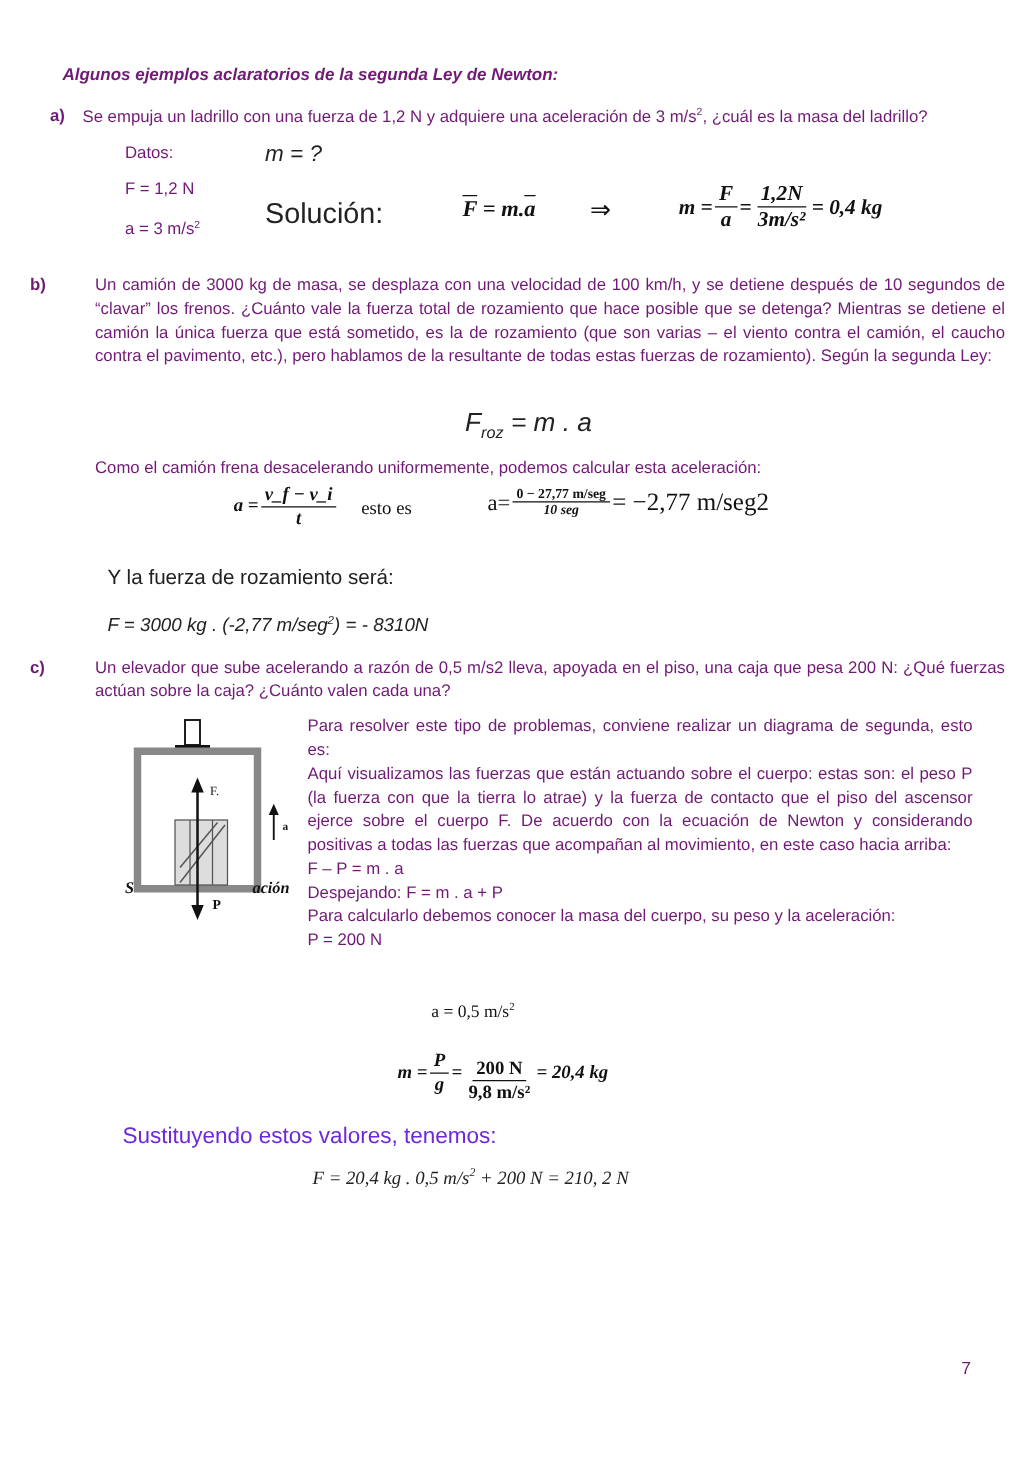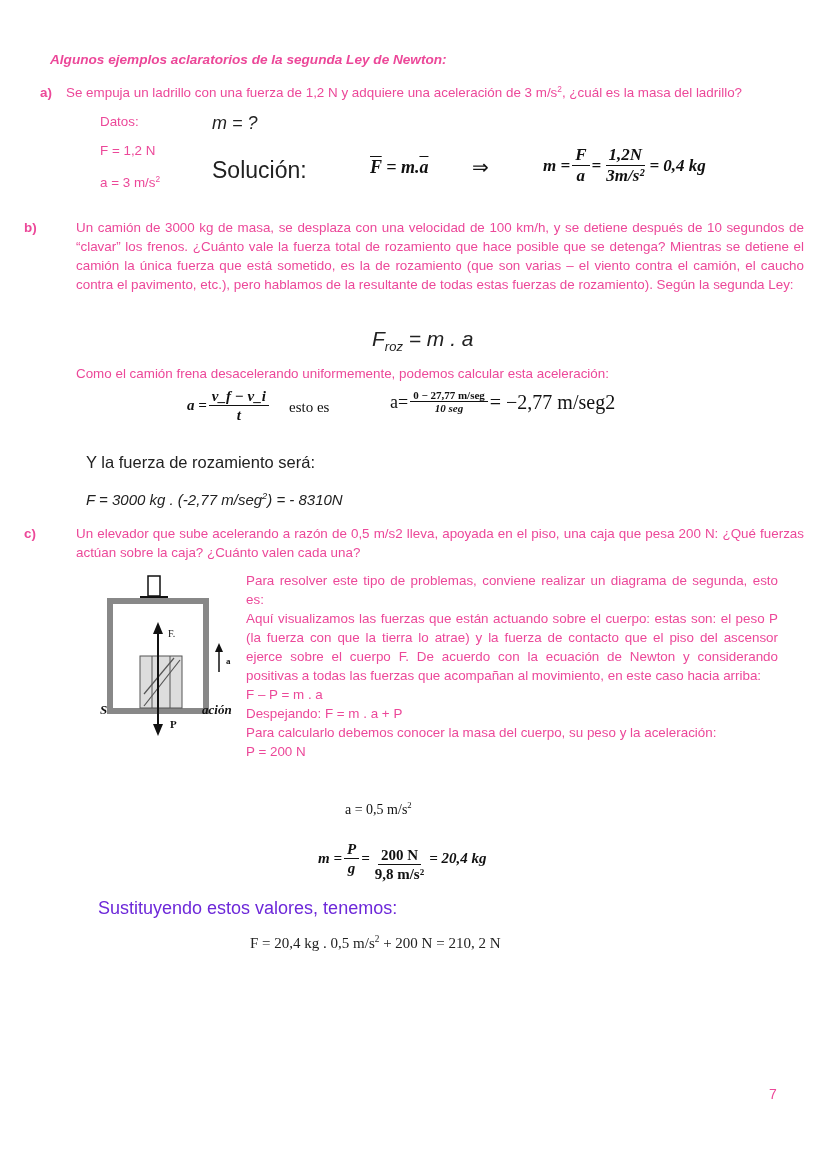--- a/index.html
+++ b/index.html
@@ -1,19 +1,19 @@
 <!DOCTYPE html>
 <html><head>
 <meta charset="utf-8">
 <style>
   html, body { margin:0; padding:0; background:#ffffff; }
   body { width:828px; height:1171px; position:relative; overflow:hidden;
          font-family:"Liberation Sans", sans-serif; color:#111; }
   .abs { position:absolute; }
-  .cal { font-family:"Liberation Sans", sans-serif; font-size:13.4px; line-height:19px; color:#ec4899; }
+  .cal { font-family:"Liberation Sans", sans-serif; font-size:13.4px; line-height:19px; color:#701a75; }
   .title { left:50px; top:50px; font-weight:bold; font-style:italic; font-size:13.6px; }
   .lbl { font-weight:bold; display:inline-block; width:26px; }
   .para { text-align:justify; }
   .ser { font-family:"Liberation Serif", serif; }
   .math { font-family:"Liberation Serif", serif; font-style:italic; font-weight:bold; }
   .frac { display:inline-flex; flex-direction:column; align-items:center; vertical-align:middle; margin:0 2px; }
   .frac .num { border-bottom:1.5px solid #111; padding:0 3px; line-height:1.1; }
   .frac .den { padding:0 3px; line-height:1.2; }
   sup { font-size:0.62em; }
   .arial { font-family:"Liberation Sans", sans-serif; }
@@ -132,17 +132,17 @@
   <span>=</span>
   <span class="frac" style="font-style:normal;margin-top:12px;">
       <span class="num">200 N</span>
       <span class="den">9,8 m/s²</span>
     </span>
   <span>= 20,4 kg</span>
 </div>
 
 <div class="abs arial" style="left:98px; top:898px; font-size:18px; color:#6d28d9;">Sustituyendo estos valores, tenemos:</div>
 
-<div class="abs ser" style="left:250px; top:934px; font-size:15px; color:#222;">
+<div class="abs ser" style="left:250px; top:934px; font-size:15px; font-style:italic; color:#222;">
   <span>F = 20,4 kg . 0,5 m/s</span><sup>2</sup><span> + 200 N  = 210, 2 N</span>
 </div>
 
 <div class="abs cal" style="left:769px; top:1085px; font-size:14px;">7</div>
 
 </body></html>

